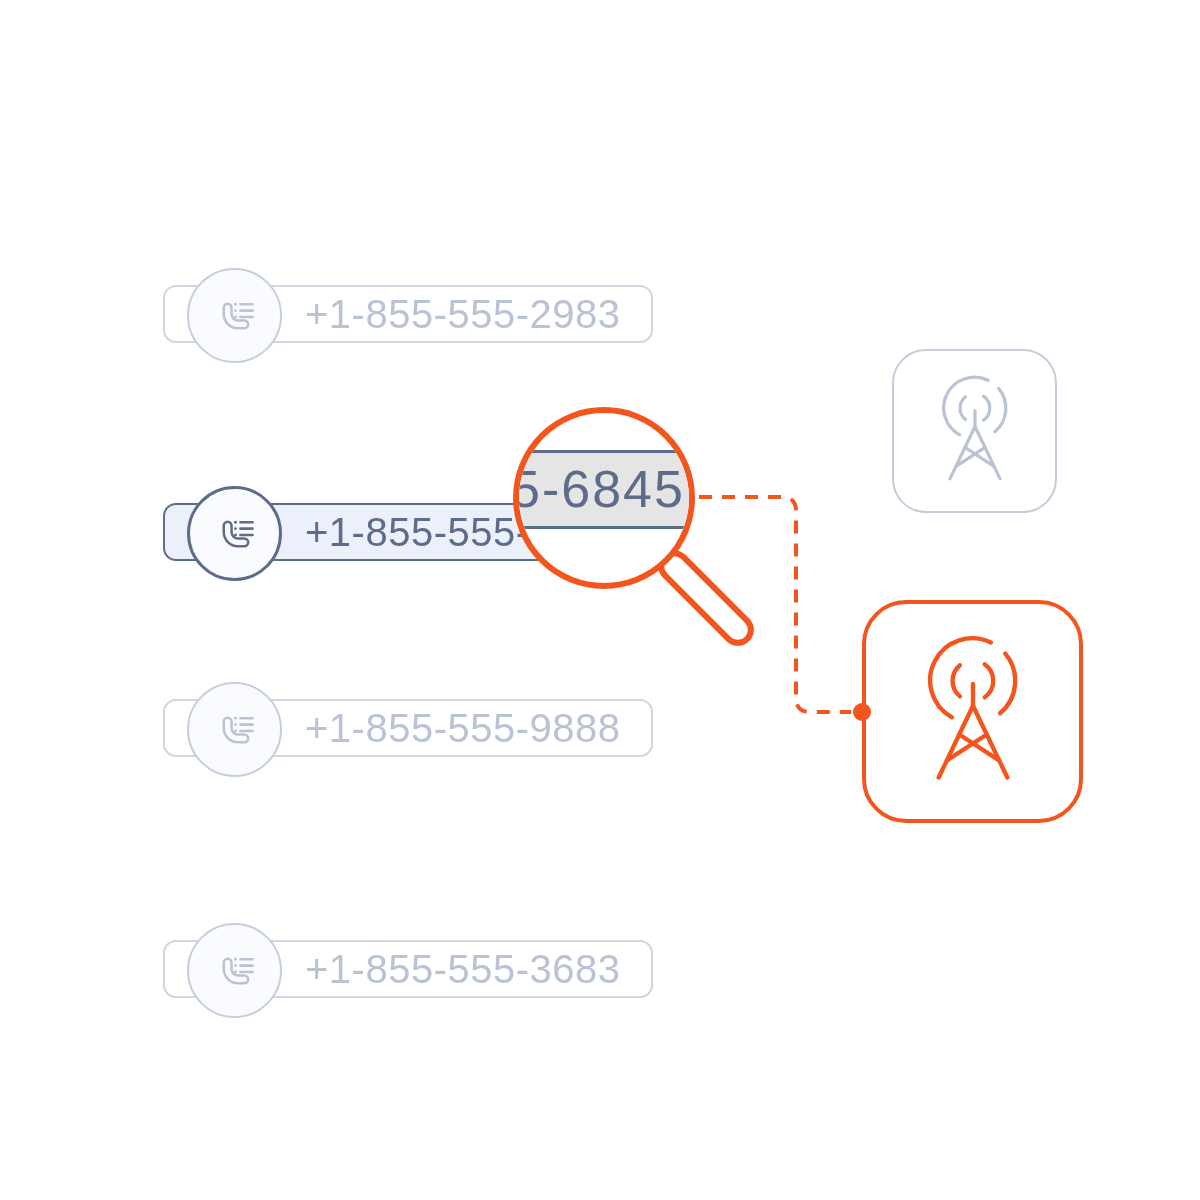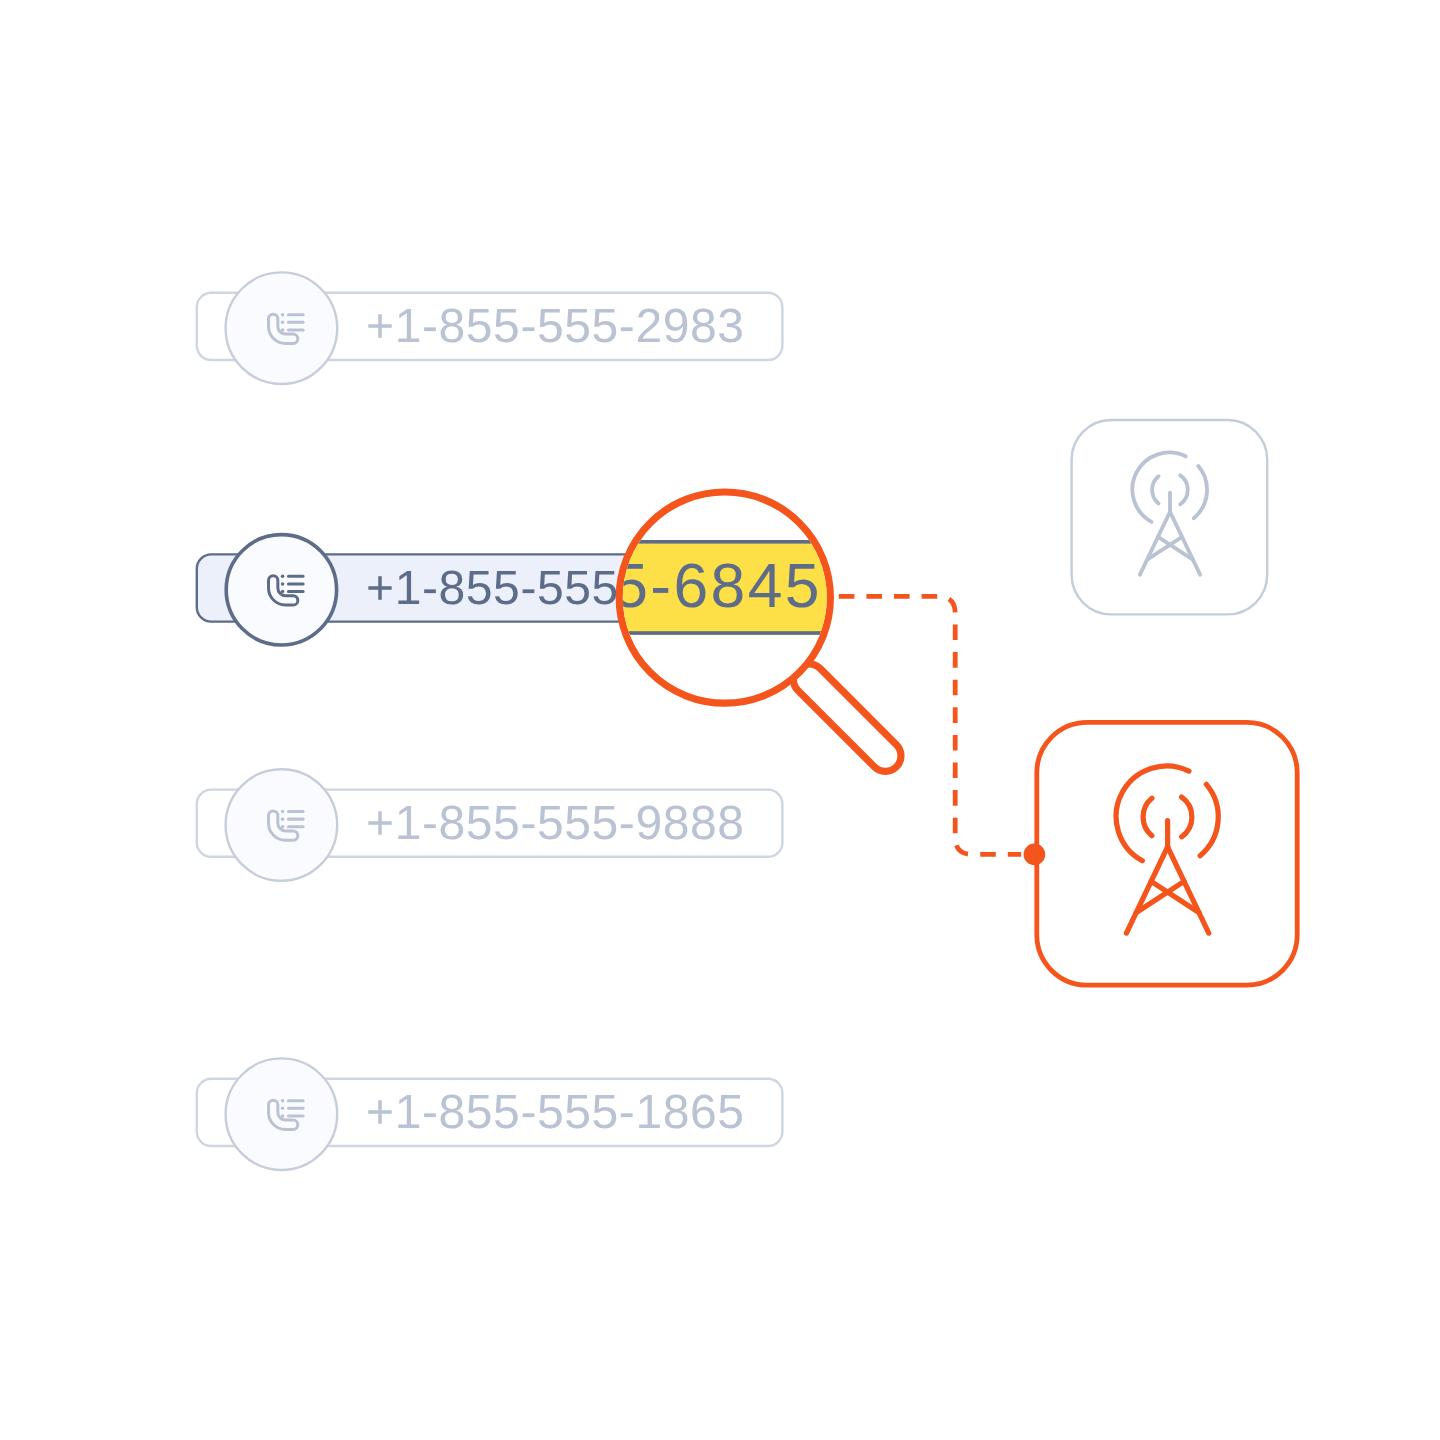--- a/index.html
+++ b/index.html
@@ -3,21 +3,21 @@
 <meta charset="utf-8">
 <style>
   html,body{margin:0;padding:0;background:#ffffff;}
   .canvas{
     position:relative;width:1200px;height:1200px;background:#ffffff;overflow:hidden;
     font-family:"Liberation Sans", sans-serif;
   }
   
   .pill{
     position:absolute;left:163px;width:490px;height:58px;border-radius:13px;
-    box-sizing:border-box;display:flex;align-items:center;
+    box-sizing:border-box;display:flex;align-items:center;margin-top:42px;
   }
   .pill.inactive{border:2px solid var(--pill-border-muted);background:#ffffff;}
   .pill.active{border:2.5px solid var(--slate);background:var(--active-pill-fill);}
   .pill-text{
     font-size:40px;letter-spacing:0.5px;padding-left:140px;white-space:nowrap;
   }
   .pill.inactive .pill-text{color:var(--muted-blue-gray);}
   .pill.active .pill-text{color:var(--slate);}
   .pill-circle{
     position:absolute;left:22px;top:-19px;width:95px;height:95px;border-radius:50%;
@@ -41,21 +41,21 @@
     border:6px solid var(--accent-orange);border-radius:16px;background:#ffffff;
     transform:rotate(45deg);z-index:4;
   }
   .lens{
     position:absolute;left:513px;top:407px;width:182px;height:182px;box-sizing:border-box;
     border:6px solid var(--accent-orange);border-radius:50%;background:#ffffff;
     overflow:hidden;z-index:5;
   }
   .lens-band{
     position:absolute;left:-10px;right:-10px;top:37px;height:79px;box-sizing:border-box;
-    background:#fde047;border-top:3px solid var(--slate);border-bottom:3px solid var(--slate);
+    background:#e5e5e5;border-top:3px solid var(--slate);border-bottom:3px solid var(--slate);
   }
   .lens-text{
     display:block;margin-left:2px;font-size:52px;line-height:72px;letter-spacing:2px;
     color:var(--slate);white-space:nowrap;
   }
 </style>
 </head>
 <body>
 
 <svg width="0" height="0" style="position:absolute">
@@ -112,21 +112,21 @@
     </div>
     <span class="pill-text">+1-855-555-9888</span>
   </div>
 
   <div class="pill inactive" style="top:898px">
     <div class="pill-circle">
       <svg viewBox="0 0 48 48" width="47" height="47">
           <use href="#phone-list"></use>
         </svg>
     </div>
-    <span class="pill-text">+1-855-555-1865</span>
+    <span class="pill-text">+1-855-555-3683</span>
   </div>
 
   <div class="square gray">
     <svg viewBox="0 0 100 100" width="114" height="114">
         <use href="#radio-tower"></use>
       </svg>
   </div>
 
   <div class="square orange">
     <svg viewBox="0 0 100 100" width="156" height="156">

